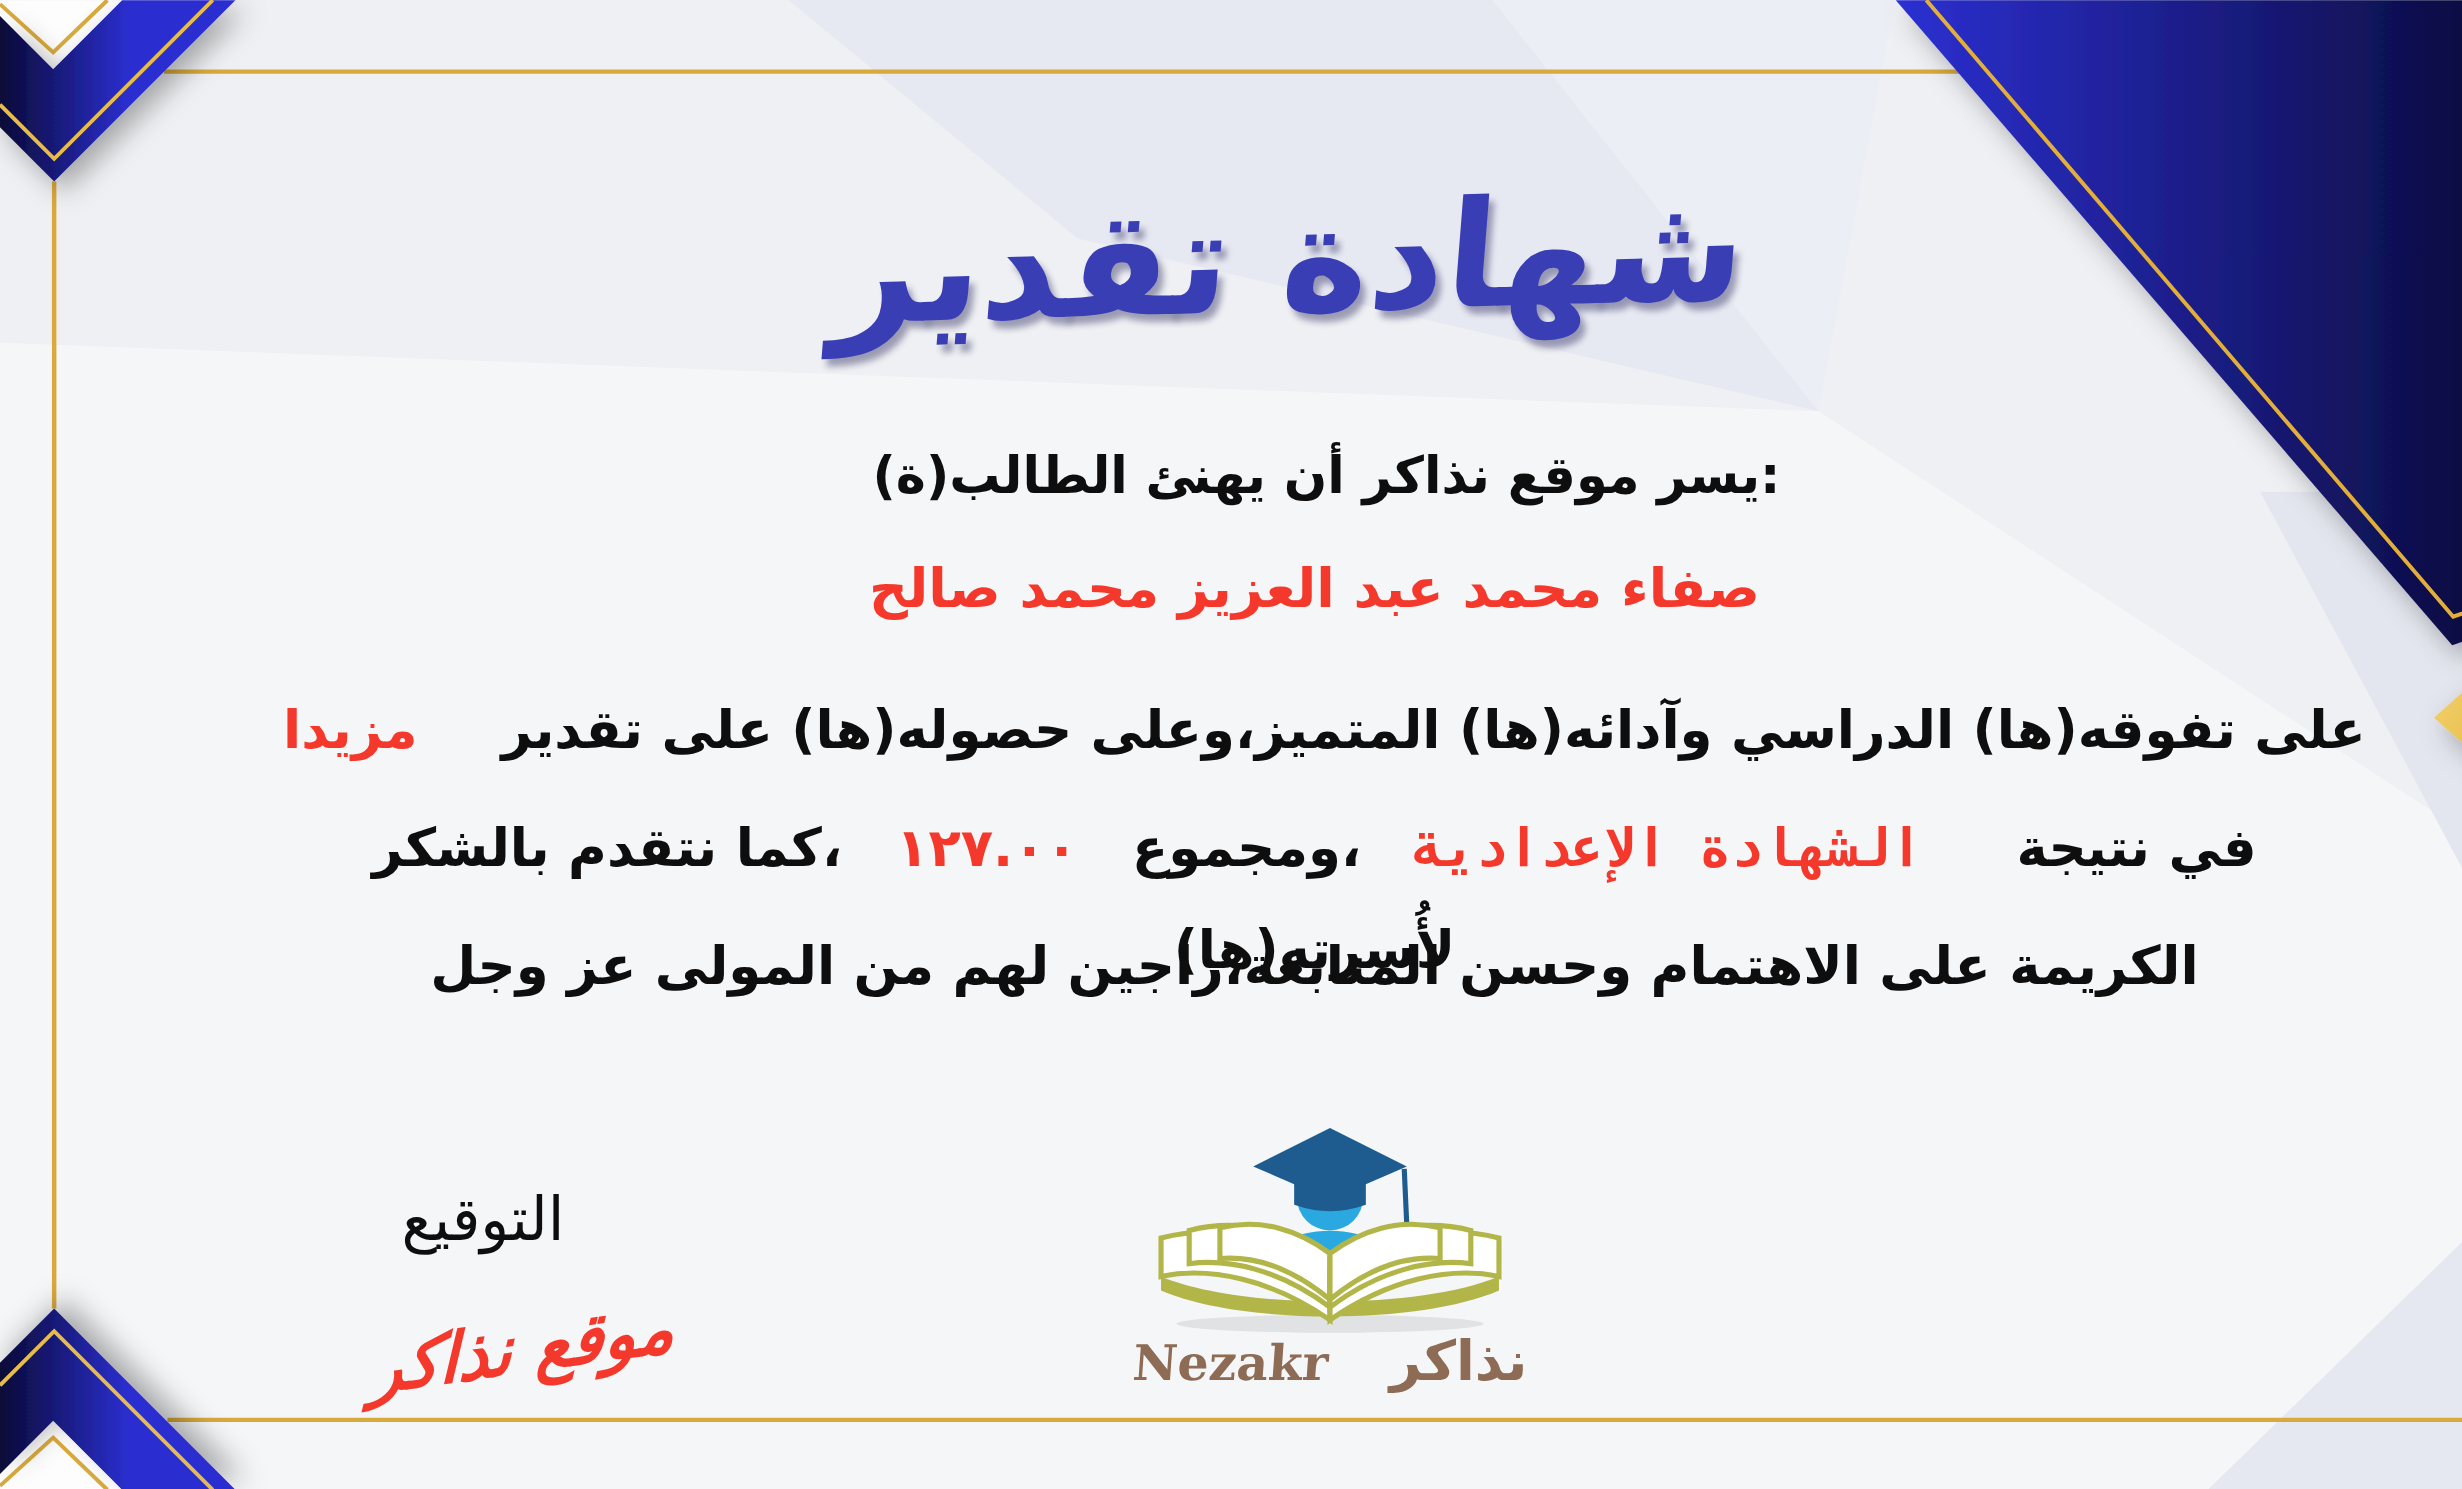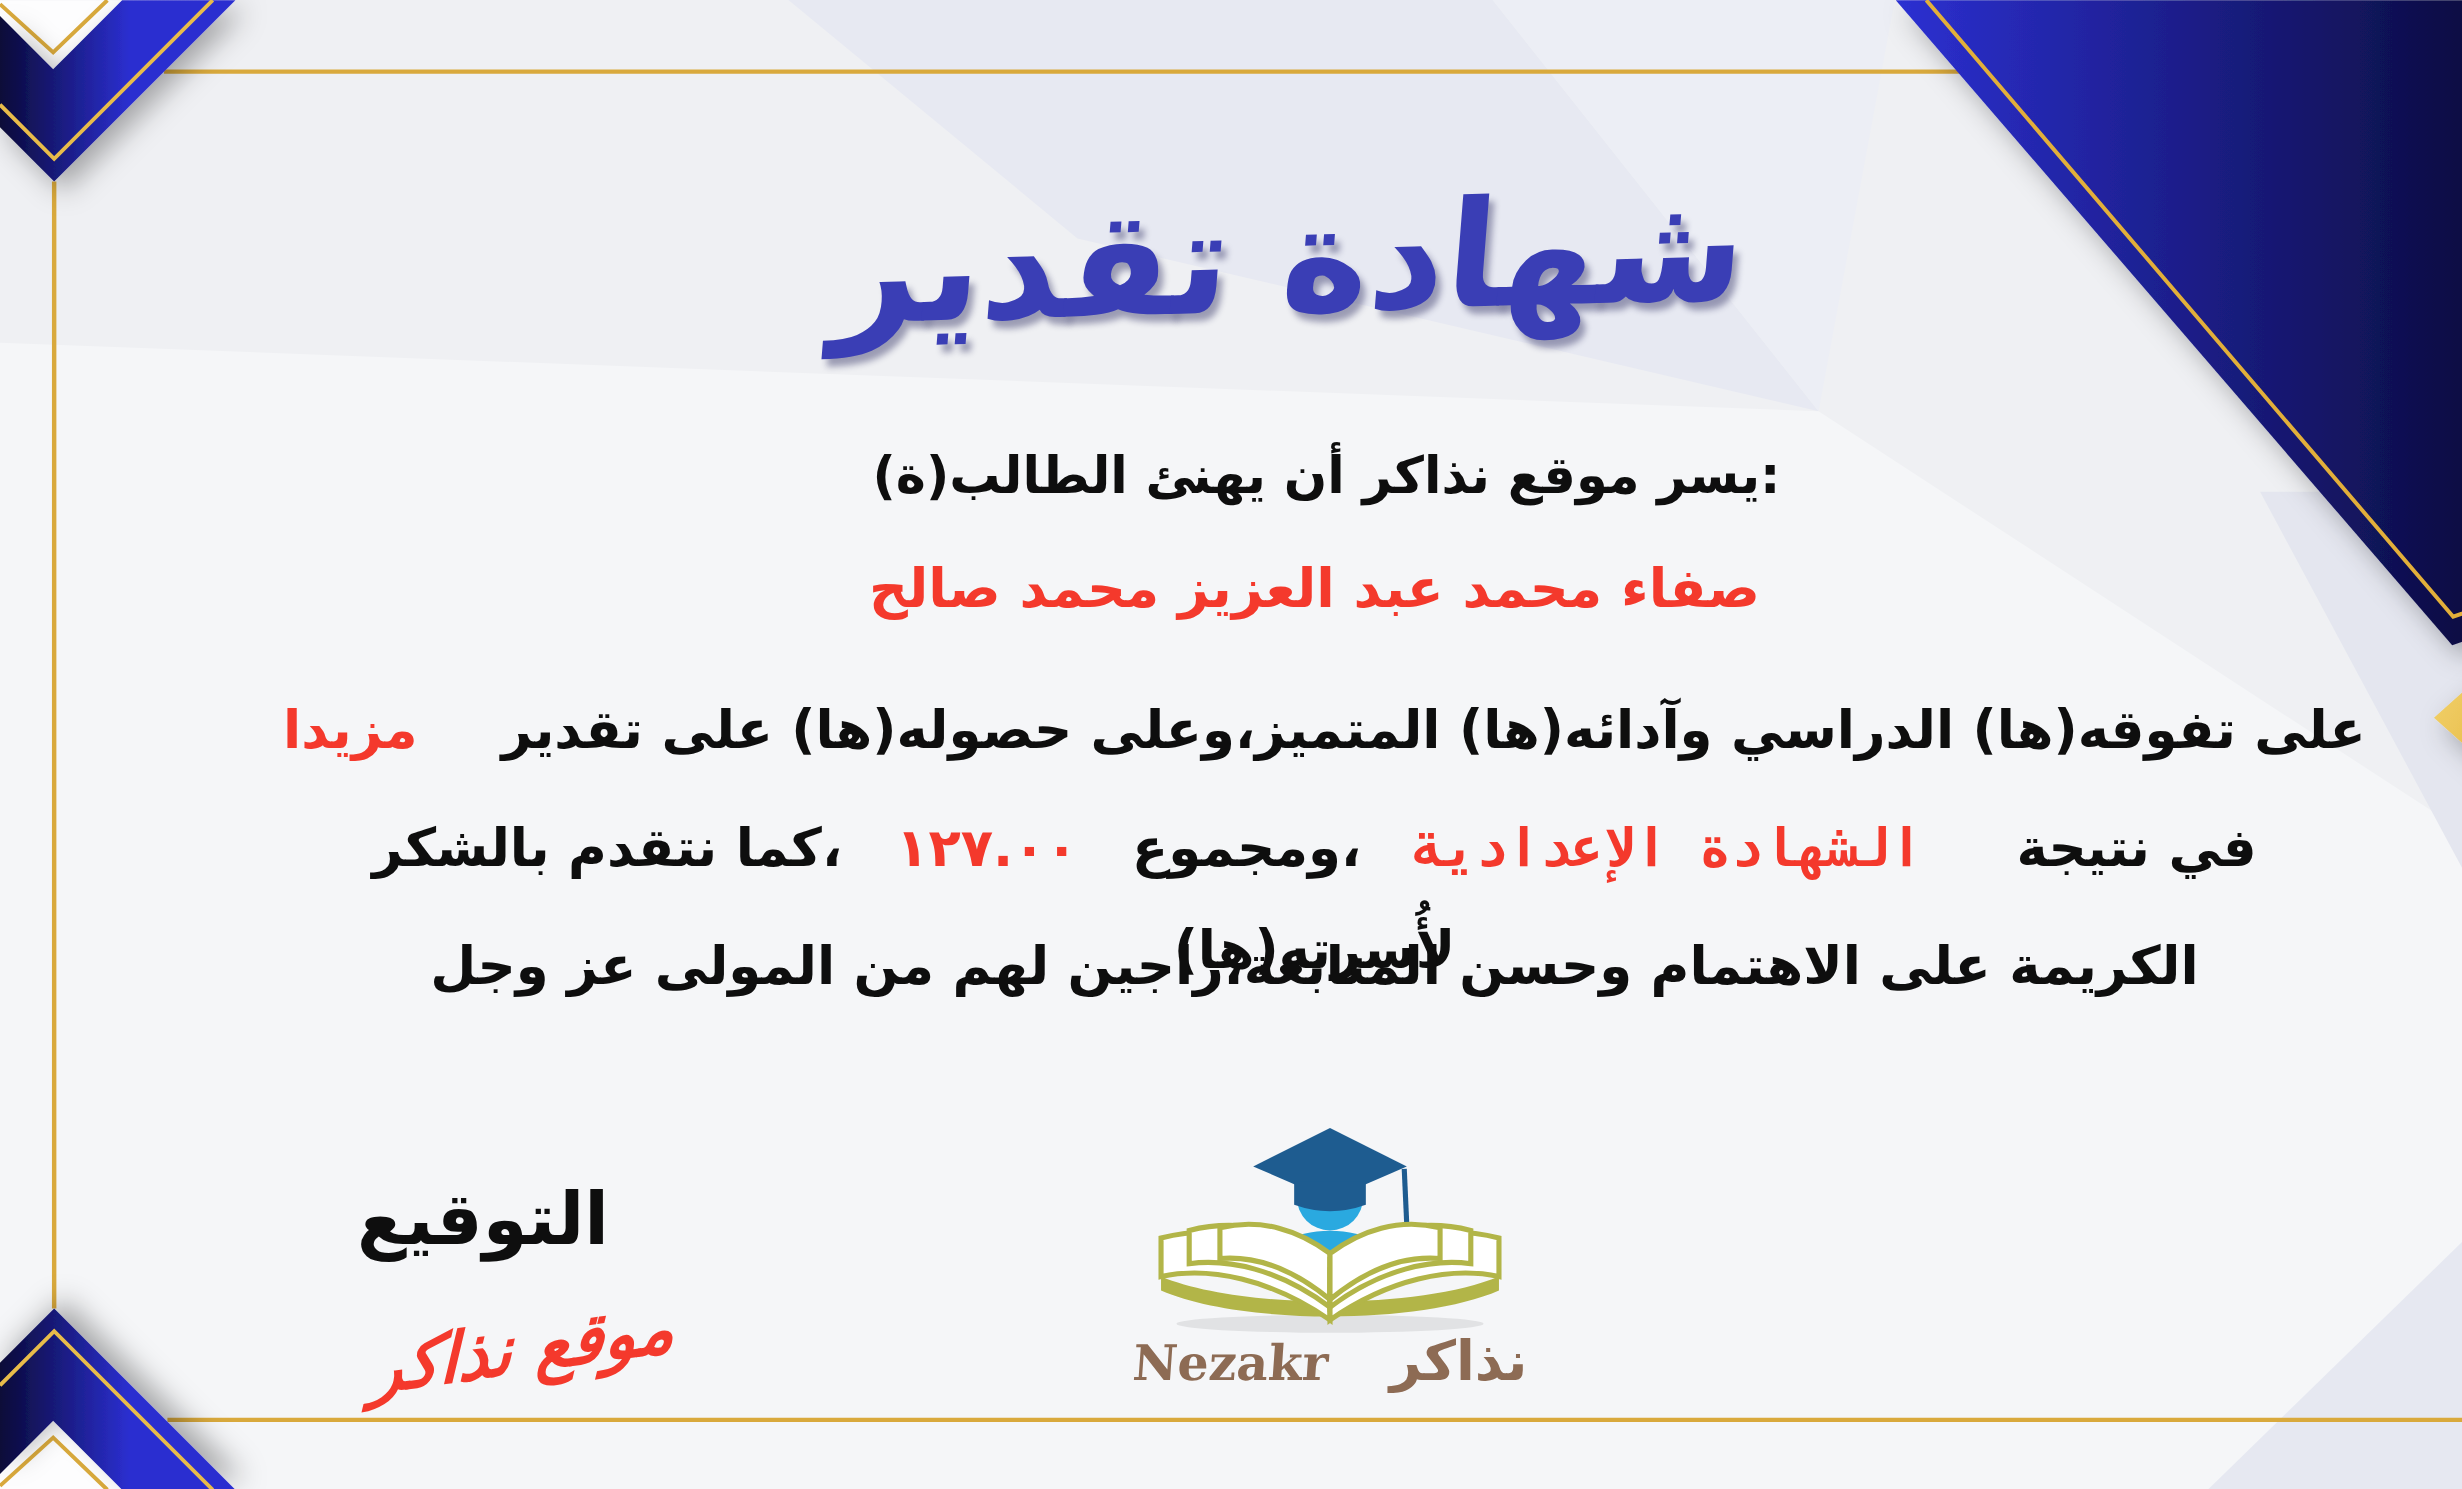--- a/index.html
+++ b/index.html
@@ -27,21 +27,21 @@
   .name{left:699px;top:537px;width:1231px;height:103px;line-height:103px;font-size:54px;font-weight:bold;color:#f4392c;}
   .bodyline{left:246px;width:2137px;height:98px;line-height:98px;font-size:53px;font-weight:600;direction:rtl;}
   .l1{top:681px;}
   .l2{top:799px;}
   .l3{top:917px;}
   .l4{top:1035px;}
   .red{color:#f4392c;font-weight:bold;}
   .grade{margin:0 84px 0 19.7px;}
   .exam{margin:0 94px 0 51px;font-family:Liberation Mono, monospace;}
   .total{margin:0 54px 0 54px;}
-  .sig-label{left:345px;top:1170px;width:276px;height:98px;line-height:98px;font-size:72px;font-weight:bold;}
+  .sig-label{left:345px;top:1170px;width:276px;height:98px;line-height:98px;font-size:60px;font-weight:normal;}
   .sig-script{
     left:325px;top:1285px;width:394px;height:128px;line-height:128px;
     font-size:68px;color:#f4392c;font-style:italic;font-weight:600;
     transform:rotate(-8deg) skewX(-8deg);
   }
   .logo{position:absolute;left:1138px;top:1115px;width:384px;text-align:center;}
   .logo svg{display:block;margin:0 auto;}
   .logo-text{display:flex;justify-content:center;align-items:baseline;gap:13.8px;margin-top:-3.9px;color:#8d6b54;}
   .logo-en{font-family:"DejaVu Serif","DejaVu Sans",serif;font-weight:bold;font-size:49px;transform:skewX(-4deg);}
   .logo-ar{font-weight:bold;font-size:55px;margin-left:48px;}

